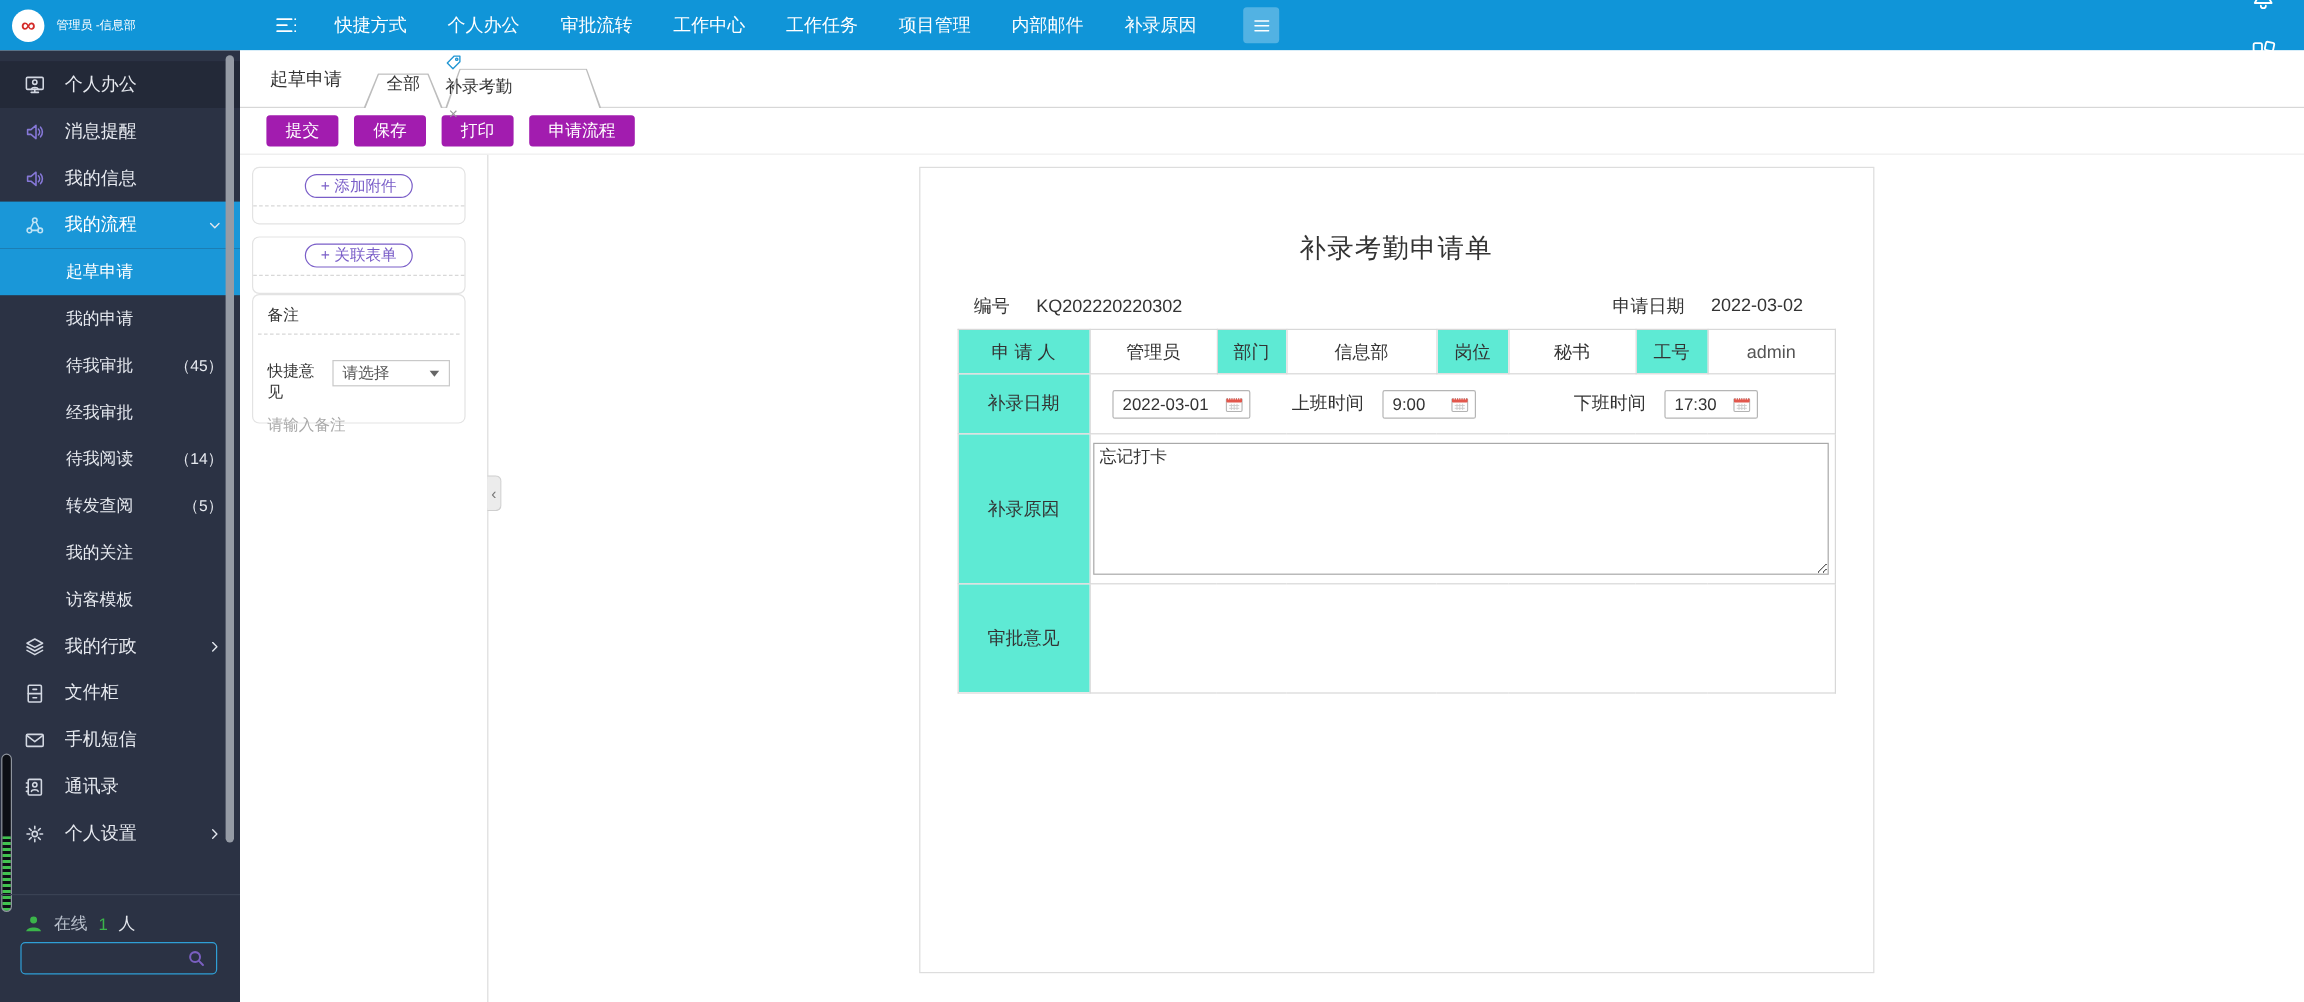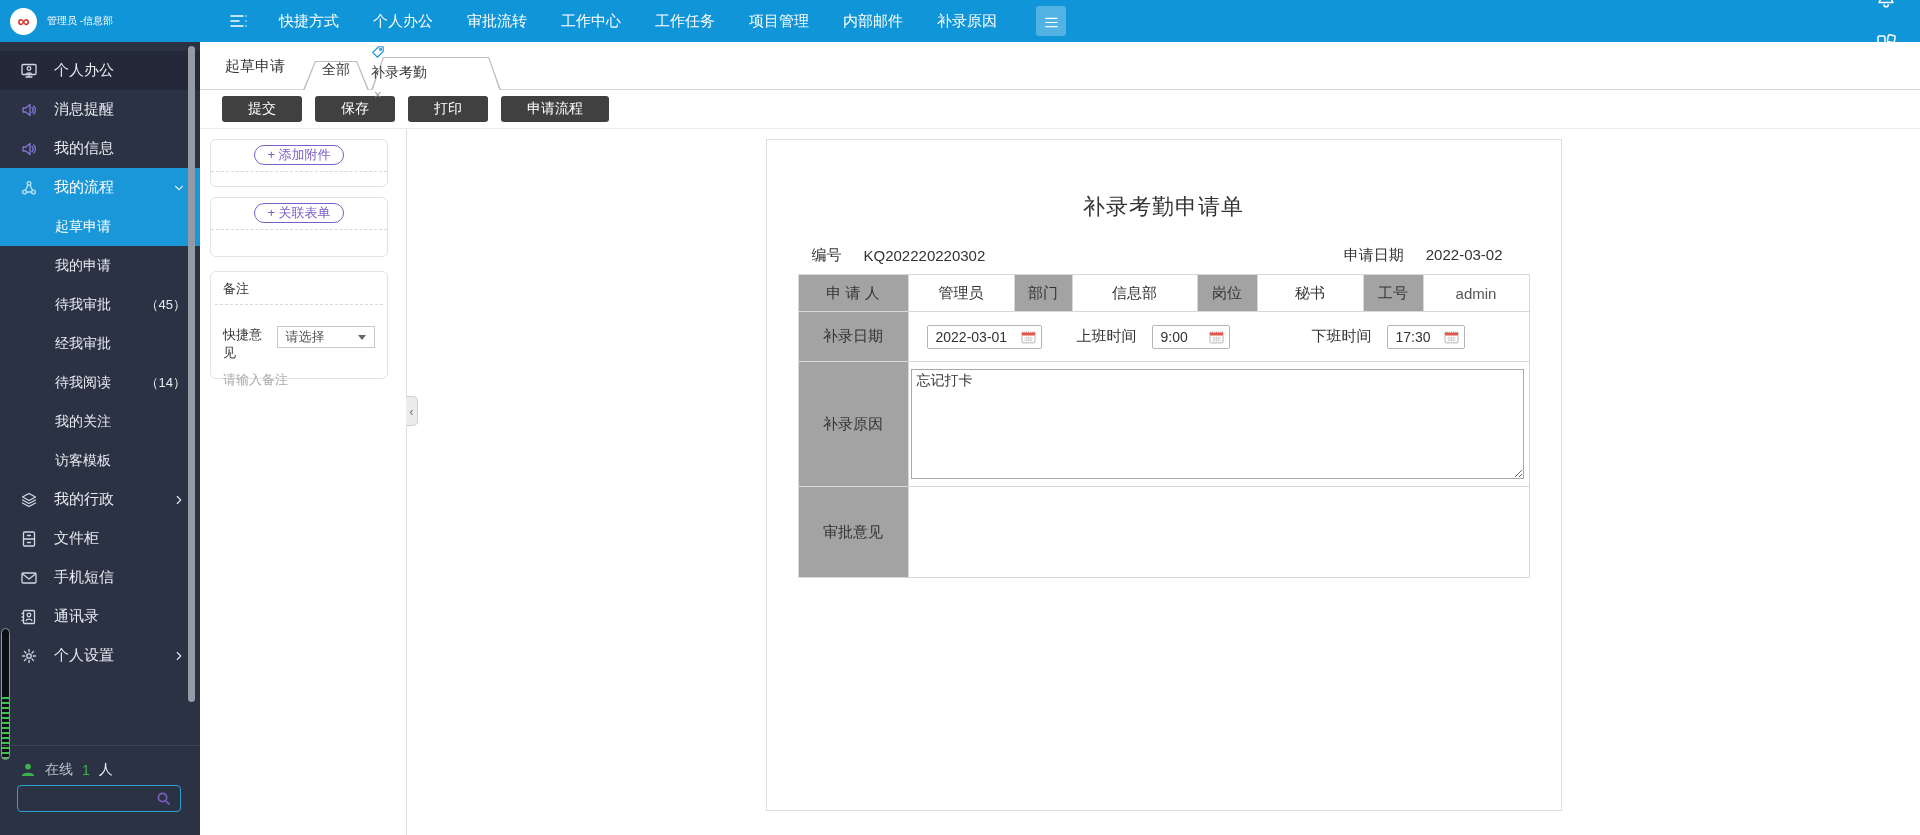--- a/index.html
+++ b/index.html
@@ -58,28 +58,28 @@
   .tab::before{content:"";position:absolute;inset:0;background:#bdbdbd;
                clip-path:polygon(12px 0,calc(100% - 12px) 0,100% 100%,0 100%);}
   .tab::after{content:"";position:absolute;inset:0;background:#fff;
               clip-path:polygon(12.8px 1px,calc(100% - 12.8px) 1px,calc(100% - 1.6px) 100%,1.6px 100%);}
   .tab > *{position:relative;z-index:1;}
   .tab--all{width:66px;height:29px;font-size:14px;color:#333;}
   .tab--active{width:130px;height:33px;font-size:14px;color:#333;margin-left:2px;flex-direction:column;}
   .tab .tag{width:14px;height:14px;color:#2196d3;}
   .tab .close{color:#999;font-size:13px;margin-left:3px;}
   .toolbar{flex:0 0 38px;display:flex;align-items:center;gap:13px;padding-left:22px;border-bottom:1px solid #ececec;background:#fff;}
-  .btn{background:#404040;color:#fff;border:none;border-radius:3px;height:26px;padding:0 26px;font-size:14px;cursor:pointer;
+  .btn{background:#a21caf;color:#fff;border:none;border-radius:3px;height:26px;padding:0 16px;font-size:14px;cursor:pointer;
        font-family:inherit;}
   .content{flex:1;display:flex;position:relative;min-height:0;}
   
   .left-panel{flex:0 0 206px;padding:10px 0 0 10px;box-sizing:border-box;}
   .panel-box{width:178px;border:1px solid #e3e3e3;border-radius:6px;box-sizing:border-box;background:#fff;}
   .box-attach{height:48px;padding-top:5px;text-align:center;margin-bottom:10px;}
-  .box-form{height:60px;padding-top:5px;text-align:center;margin-bottom:14px;}
+  .box-form{height:48px;padding-top:5px;text-align:center;}
   .pill-btn{display:inline-block;border:1px solid var(--purple,#7a5ec8);color:var(--purple,#7a5ec8);border-radius:11px;
             font-size:13px;padding:1px 12px;background:#fff;cursor:pointer;line-height:16px;}
   .dashed{border-top:1px dashed #d8d8d8;margin-top:6px;}
   .box-note{height:108px;padding:8px 12px;}
   .note-title{font-size:13px;color:#333;}
   .box-note .dashed{margin:6px -8px 5px -8px;}
   .quick-row{display:flex;align-items:flex-start;gap:8px;font-size:13px;color:#333;margin-top:21px;}
   .select{width:110px;height:22px;border:1px solid #c9c9c9;display:flex;align-items:center;justify-content:space-between;
           padding:0 8px;color:#555;font-size:13px;background:#fff;box-sizing:border-box;cursor:pointer;}
   .caret{width:0;height:0;border-left:4px solid transparent;border-right:4px solid transparent;border-top:5px solid #666;}
@@ -89,21 +89,21 @@
   .collapse-handle{position:absolute;left:-1px;top:267px;width:11px;height:28px;background:#ececec;border:1px solid #cfcfcf;
                    border-left:none;border-radius:0 5px 5px 0;display:flex;align-items:center;justify-content:center;
                    color:#777;font-size:13px;cursor:pointer;z-index:3;}
   .card{width:796px;height:672px;border:1px solid #ddd;margin-top:10px;box-sizing:border-box;background:#fff;}
   .card-title{text-align:center;margin-top:52px;font-size:22px;color:#333;letter-spacing:1px;}
   .meta{display:flex;align-items:center;margin:24px 58px 0 45px;font-size:15px;color:#333;}
   .meta .lbl{margin-right:22px;}
   .meta-right{margin-left:auto;display:flex;}
   .form-table{margin:9px auto 0;border-collapse:collapse;table-layout:fixed;width:731px;font-size:15px;color:#333;}
   .form-table td{border:1px solid #d8d8d8;text-align:center;padding:0;background:#fff;overflow:hidden;}
-  .form-table td.hd{background:#a3a3a3;}
+  .form-table td.hd{background:#5eead4;}
   .val{color:#555;}
   .row2{display:flex;align-items:center;padding-left:18px;font-size:15px;}
   .dinput{height:24px;border:1px solid #b5b5b5;border-radius:2px;display:flex;align-items:center;
           padding:0 5px 0 8px;font-size:14px;background:#fff;box-sizing:border-box;cursor:text;color:#333;}
   .dinput .cal{width:15px;height:14px;margin-left:auto;display:block;cursor:pointer;flex:0 0 15px;}
   .d-date{width:115px;}
   .d-time{width:78px;}
   .reason-ta{display:block;width:calc(100% - 7px);height:110px;margin:2px 4px 2px 2px;border:1px solid #a9a9a9;
              font:14px "Liberation Sans","DejaVu Sans",sans-serif;color:#333;padding:2px 5px;box-sizing:border-box;resize:both;text-align:left;}
   .empty-cell{height:90px;}
@@ -220,20 +220,24 @@
         <div class="sb-item child">
           <span class="sb-label">待我审批</span>
           <span class="sb-count">（45）</span>
         </div>
         <div class="sb-item child">
           <span class="sb-label">经我审批</span>
         </div>
         <div class="sb-item child">
           <span class="sb-label">待我阅读</span>
           <span class="sb-count">（14）</span>
+        </div>
+        <div class="sb-item child">
+          <span class="sb-label">转发查阅</span>
+          <span class="sb-count">（5）</span>
         </div>
         <div class="sb-item child">
           <span class="sb-label">我的关注</span>
         </div>
         <div class="sb-item child">
           <span class="sb-label">访客模板</span>
         </div>
         <div class="sb-item">
           <span class="sb-icon icn thin "><svg viewBox="0 0 18 18">
               <path d="M9 2.5L15.5 6 9 9.5 2.5 6 9 2.5z"></path>

